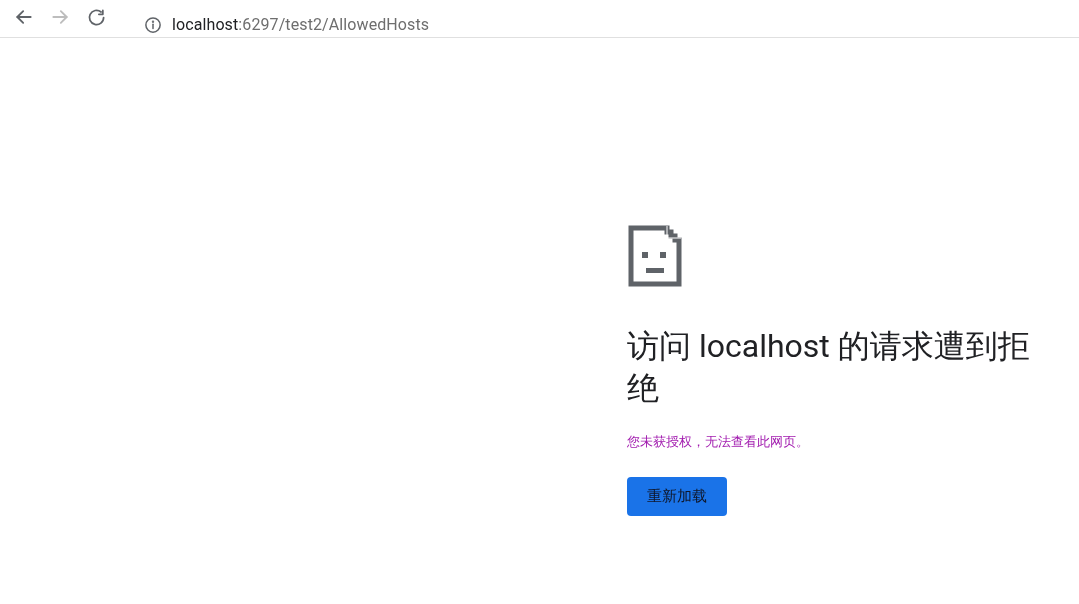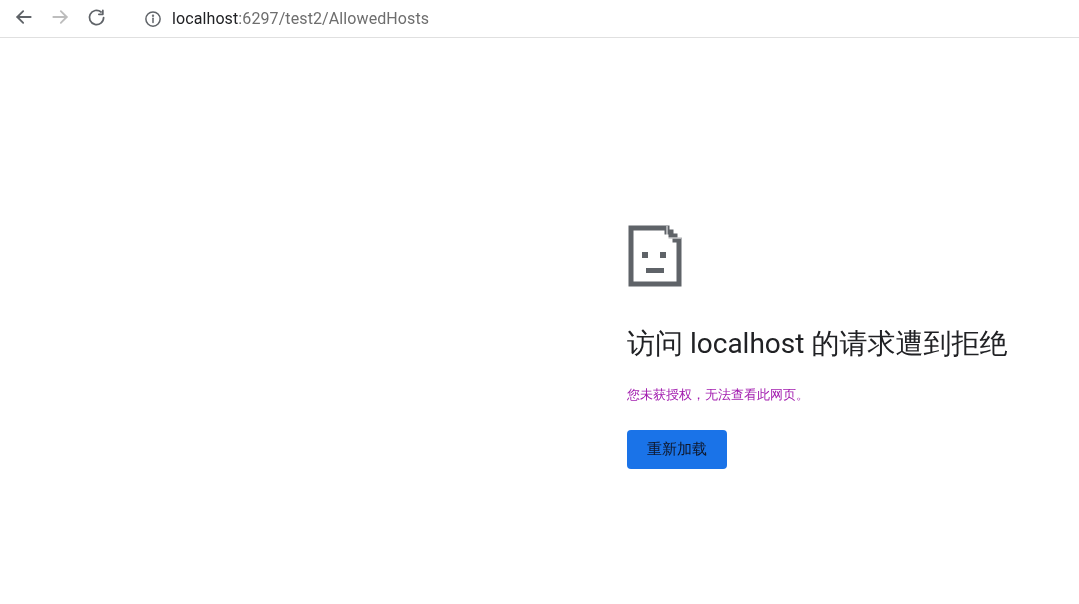--- a/index.html
+++ b/index.html
@@ -35,21 +35,21 @@
       cursor: pointer;
       color: #5f6368;
     }
     .nav-btn.disabled {
       color: #bdbdbd;
       cursor: default;
     }
     .address-bar {
       flex: 1;
       display: flex;
-      align-items: center;
+      align-items: flex-end;
       height: 30px;
       margin-left: 18px;
       border-radius: 15px;
       background: #fff;
       padding: 0 10px;
       gap: 10px;
     }
     .info-icon {
       color: #5f6368;
       display: flex;
@@ -75,21 +75,21 @@
     .error-block {
       position: absolute;
       left: 627px;
       top: 186px;
       width: 420px;
     }
     .sad-page-icon {
       margin-bottom: 34px;
     }
     .error-title {
-      font-size: 28px;
+      font-size: 32px;
       font-weight: 400;
       color: #202124;
       line-height: 1.3;
       margin-bottom: 24px;
     }
     .error-title-bold {
       font-weight: 400;
     }
     .error-subtitle {
       font-size: 13px;

